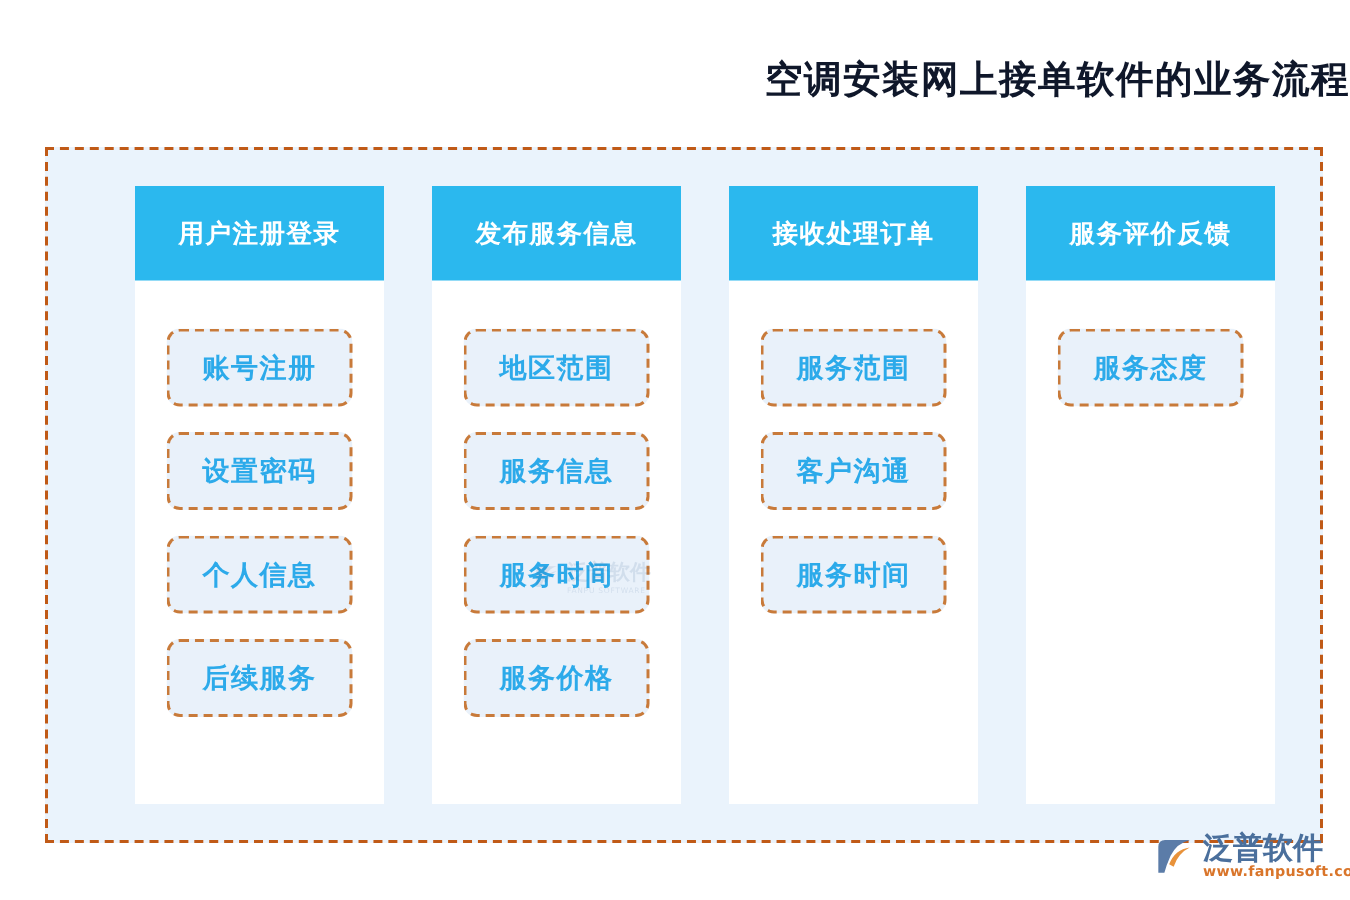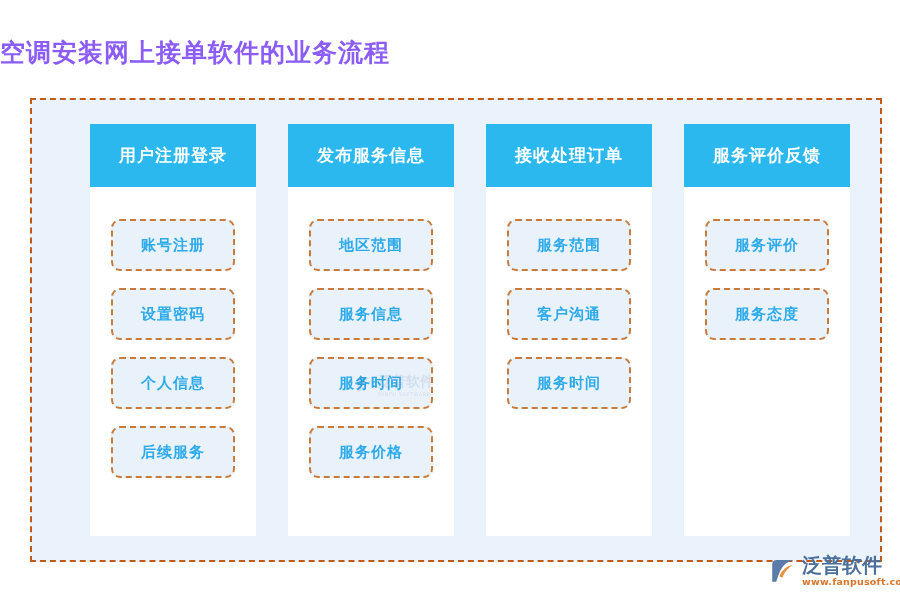--- a/index.html
+++ b/index.html
@@ -13,24 +13,24 @@
     font-family: "DejaVu Sans", "Liberation Sans", sans-serif;
     overflow: hidden;
     position: relative;
   }
 
   #page-title {
     position: absolute;
     left: 0;
     top: 38px;
     width: 900px;
-    text-align: left;
+    text-align: right;
     font-size: 25px;
     font-weight: bold;
-    color: #8b5cf6;
+    color: #0f172a;
     letter-spacing: 1px;
     line-height: 30px;
   }
 
   #flow-container {
     position: absolute;
     left: 30px;
     top: 98px;
     width: 852px;
     height: 464px;
@@ -82,21 +82,21 @@
   }
 
   .flow-item {
     width: 124px;
     height: 52px;
     box-sizing: border-box;
     background: #e9f1fa;
     border: 2px dashed #c87a3a;
     border-radius: 9px;
     color: #2caaea;
-    font-size: 15px;
+    font-size: 18px;
     font-weight: bold;
     letter-spacing: 1px;
     display: flex;
     align-items: center;
     justify-content: center;
   }
 
   #watermark {
     position: absolute;
     left: 355px;
@@ -191,21 +191,20 @@
       <div class="column-items">
         <div class="flow-item">服务范围</div>
         <div class="flow-item">客户沟通</div>
         <div class="flow-item">服务时间</div>
       </div>
     </div>
 
     <div class="flow-column">
       <div class="column-header">服务评价反馈</div>
       <div class="column-items">
-        <div class="flow-item">服务评价</div>
         <div class="flow-item">服务态度</div>
       </div>
     </div>
 
   </div>
 </div>
 
 <div id="watermark">
   <svg width="20" height="20" viewBox="0 0 32 32">
     <path d="M4 26 L4 8 Q4 4 9 4 L26 4 Q18 6 14 14 Q11 21 9 26 Z" fill="#2f5b8f"></path>

